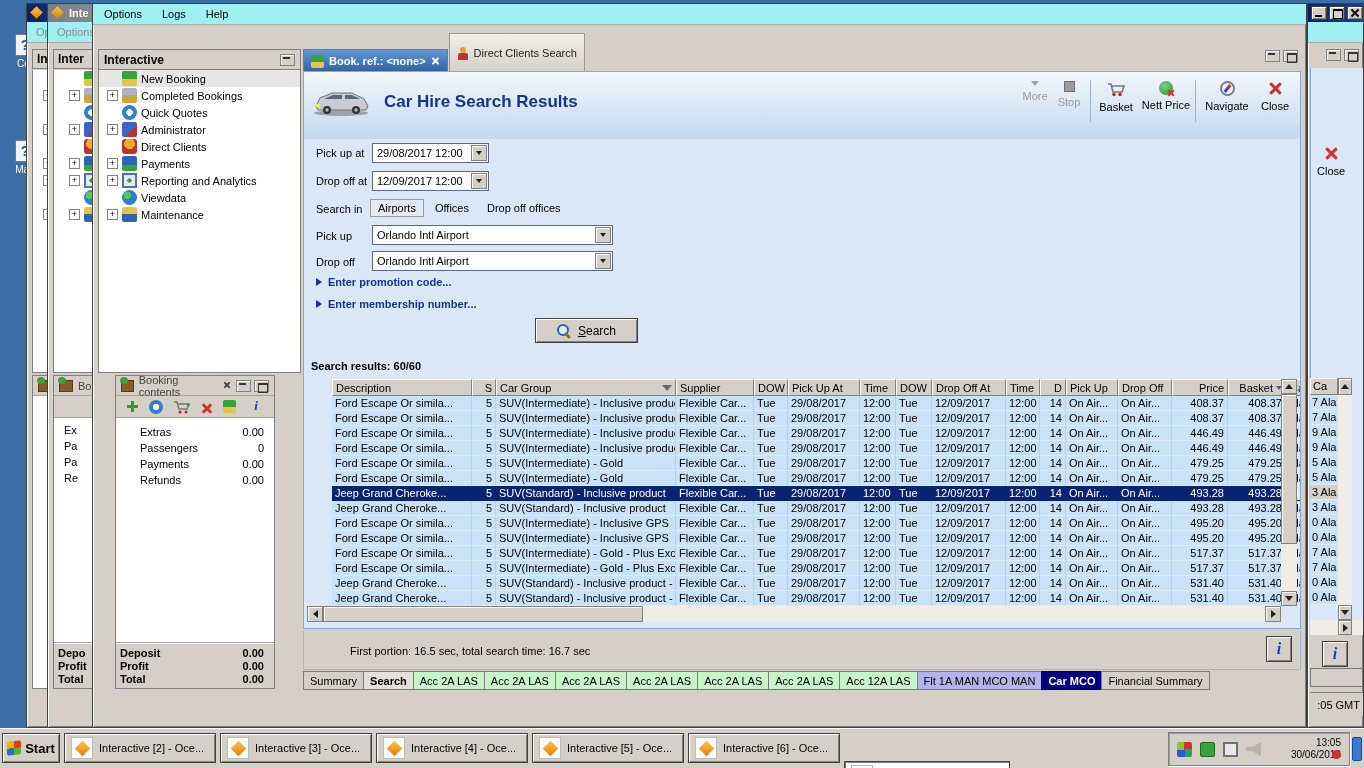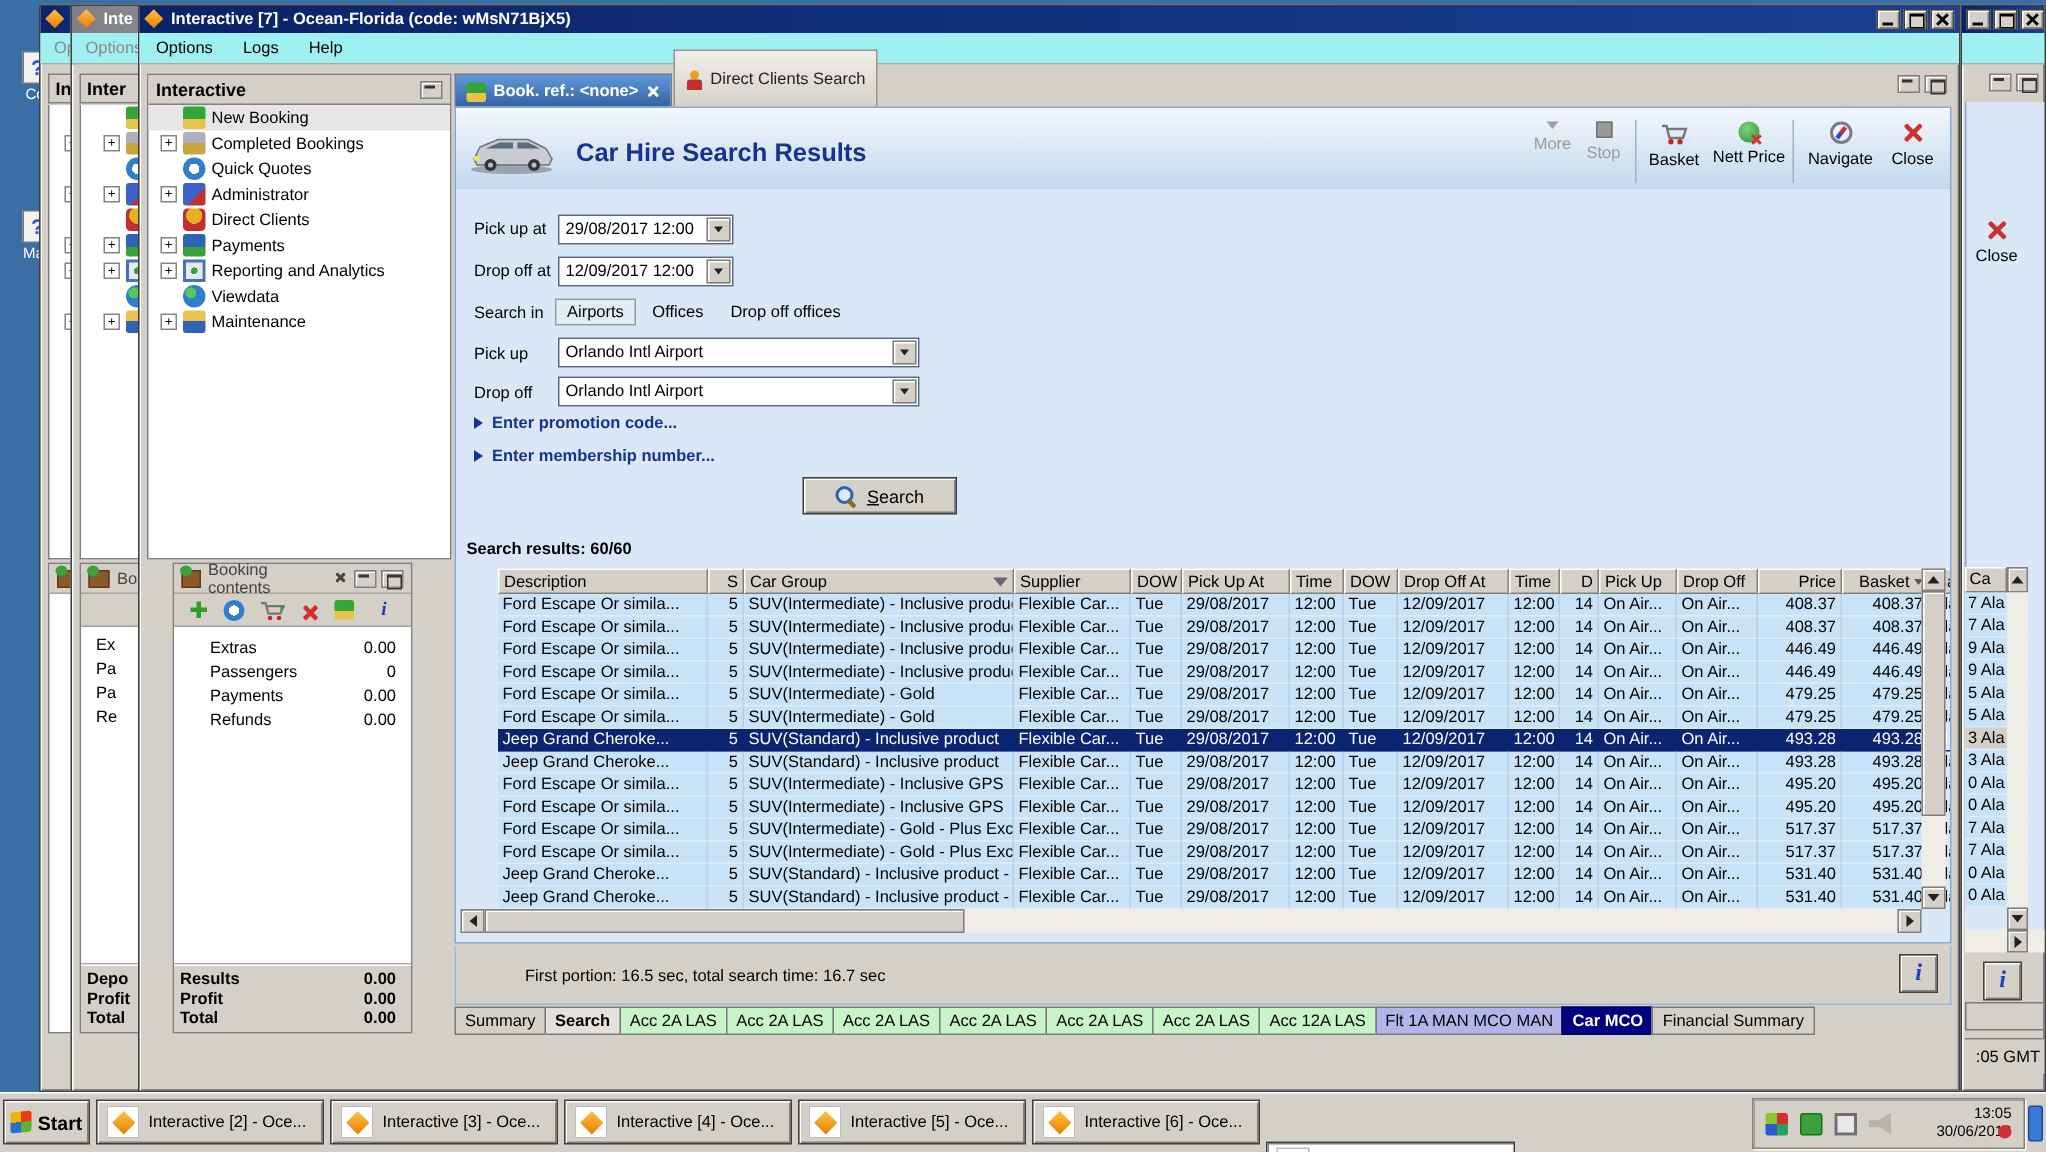--- a/index.html
+++ b/index.html
@@ -118,21 +118,21 @@
   .dtab.idle{height:39px;background:linear-gradient(180deg,#f0efe9,#d4d0c8);color:#222;border-color:#9a968e;margin-top:12px;}
   .mini-palm{width:13px;height:13px;background:linear-gradient(180deg,#33a637 0 55%,#e7c34a 55%);border-radius:2px;}
   .mini-person{width:12px;height:13px;position:relative;}
   .mini-person::before{content:"";position:absolute;left:3px;top:0;width:6px;height:6px;border-radius:50%;background:#e8a020;}
   .mini-person::after{content:"";position:absolute;left:1px;top:6px;width:10px;height:7px;background:#c03030;border-radius:2px 2px 0 0;}
   #paneltools{position:absolute;right:8px;top:46px;display:flex;gap:3px;}
 
   
   #content{position:absolute;left:210px;top:67px;width:998px;height:558px;border:1px solid #88a8cc;
        background:#d9e7f6;overflow:hidden;}
-  #pagehead{position:absolute;left:0;top:0;right:0;height:54px;
+  #pagehead{position:absolute;left:0;top:0;right:0;height:67px;
        background:linear-gradient(180deg,#f2f7fc 0,#c3d9ee 100%);padding-left:20px;}
   #pagetitle{position:absolute;left:80px;top:20px;font-size:17px;font-weight:bold;color:#17338f;}
   .tbtn{position:absolute;top:6px;height:46px;display:flex;flex-direction:column;align-items:center;
        justify-content:flex-start;gap:4px;padding-top:3px;}
   .tbtn .lbl{white-space:nowrap;}
   .tbtn.disabled .lbl{color:#9a9a9a;}
   .tbsep{position:absolute;top:8px;width:1px;height:42px;background:#9ab2cc;}
   .dis-dn{border-top-color:#a0a0a0;}
 
   .flabel{position:absolute;left:12px;white-space:nowrap;}
@@ -351,31 +351,20 @@
       </div>
     <div id="bgb-sum" class="bksum">
         <div class="bksrow">Depo</div>
         <div class="bksrow">Profit</div>
         <div class="bksrow">Total</div>
       </div>
   </div>
 </div>
 
 <div class="win" id="mainwin">
-  <div class="titlebar">
-    <span class="appicon">
-        <i></i>
-      </span>
-    <span>Interactive [7] - Ocean-Florida (code: wMsN71BjX5)</span>
-    <span class="winbtns">
-      <span class="winbtn g-min"></span>
-      <span class="winbtn g-max"></span>
-      <span class="winbtn g-x"></span>
-    </span>
-  </div>
   <div class="menubar" id="main-menu">
       <span class="menu-item">Options</span>
       <span class="menu-item">Logs</span>
       <span class="menu-item">Help</span>
     </div>
 
   <div id="navpanel">
     <div class="phead">
       <span>Interactive</span>
       <span class="pbtn pb-line" style="margin-left:auto;"></span>
@@ -465,21 +454,21 @@
           <span>Payments</span>
           <span class="v">0.00</span>
         </div>
         <div class="bkrow">
           <span>Refunds</span>
           <span class="v">0.00</span>
         </div>
       </div>
     <div class="bksum" id="bk-sum">
         <div class="bksrow">
-          <span>Results</span>
+          <span>Deposit</span>
           <span class="v">0.00</span>
         </div>
         <div class="bksrow">
           <span>Profit</span>
           <span class="v">0.00</span>
         </div>
         <div class="bksrow">
           <span>Total</span>
           <span class="v">0.00</span>
         </div>

